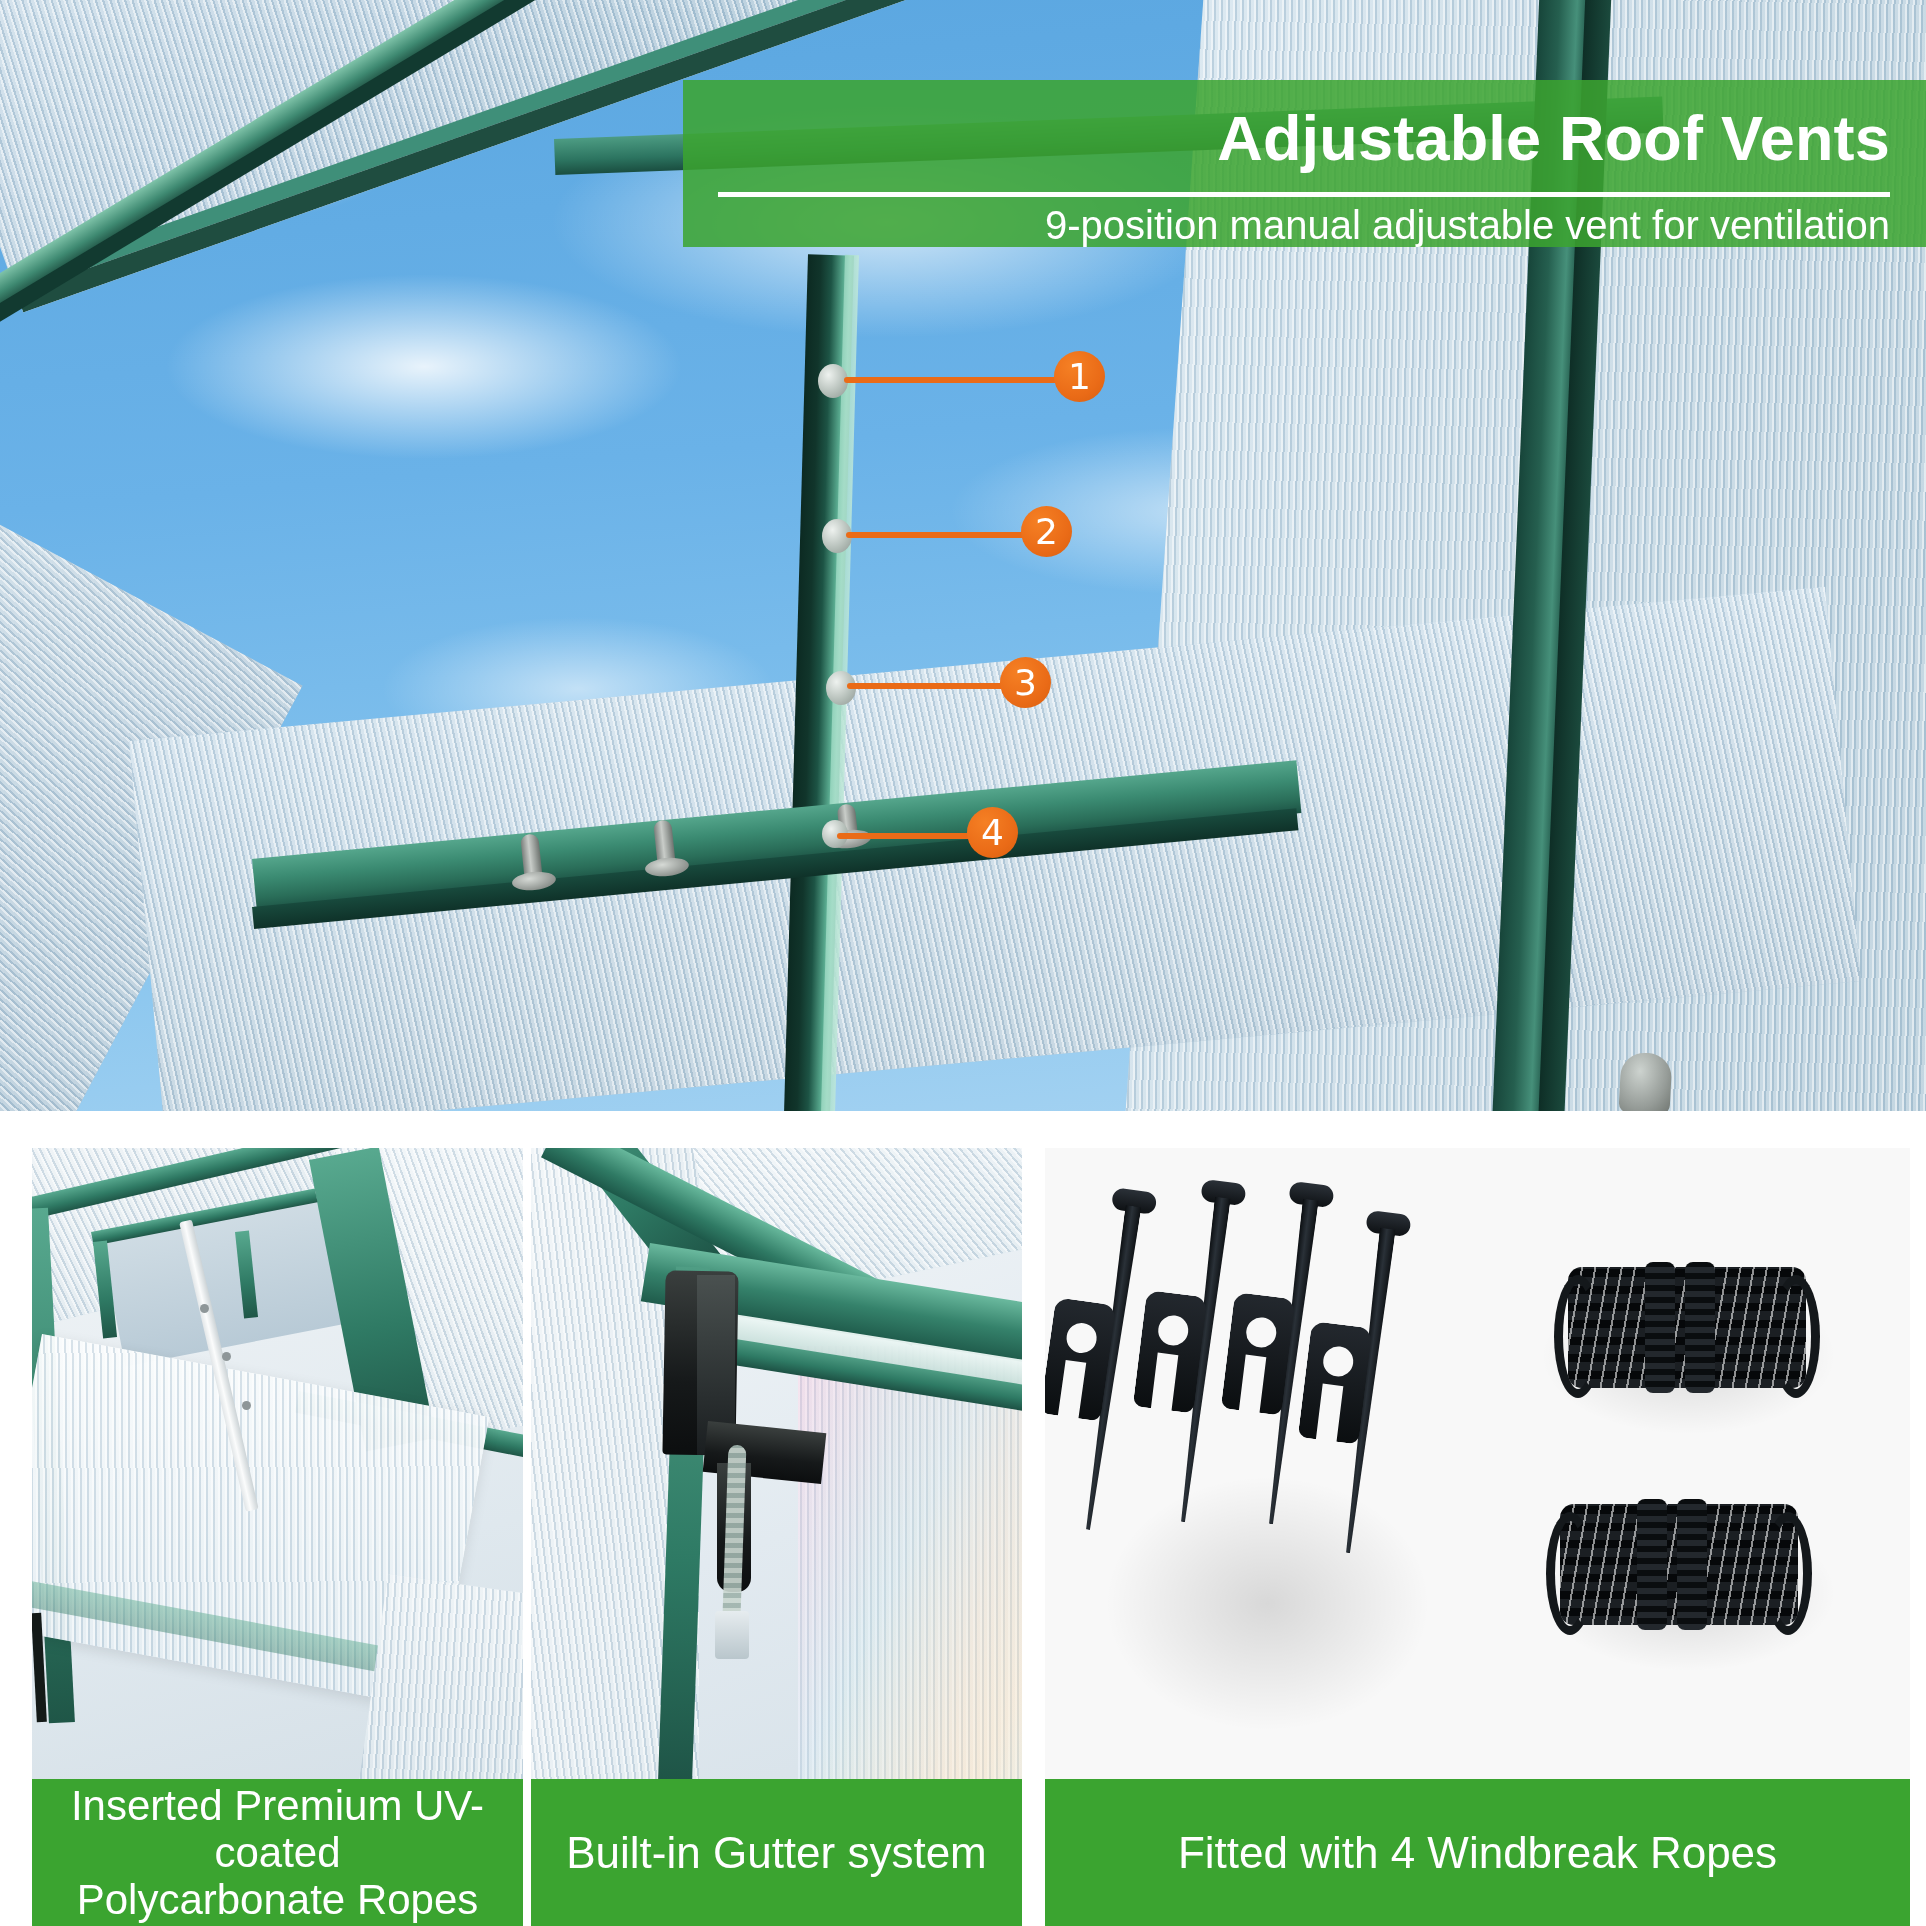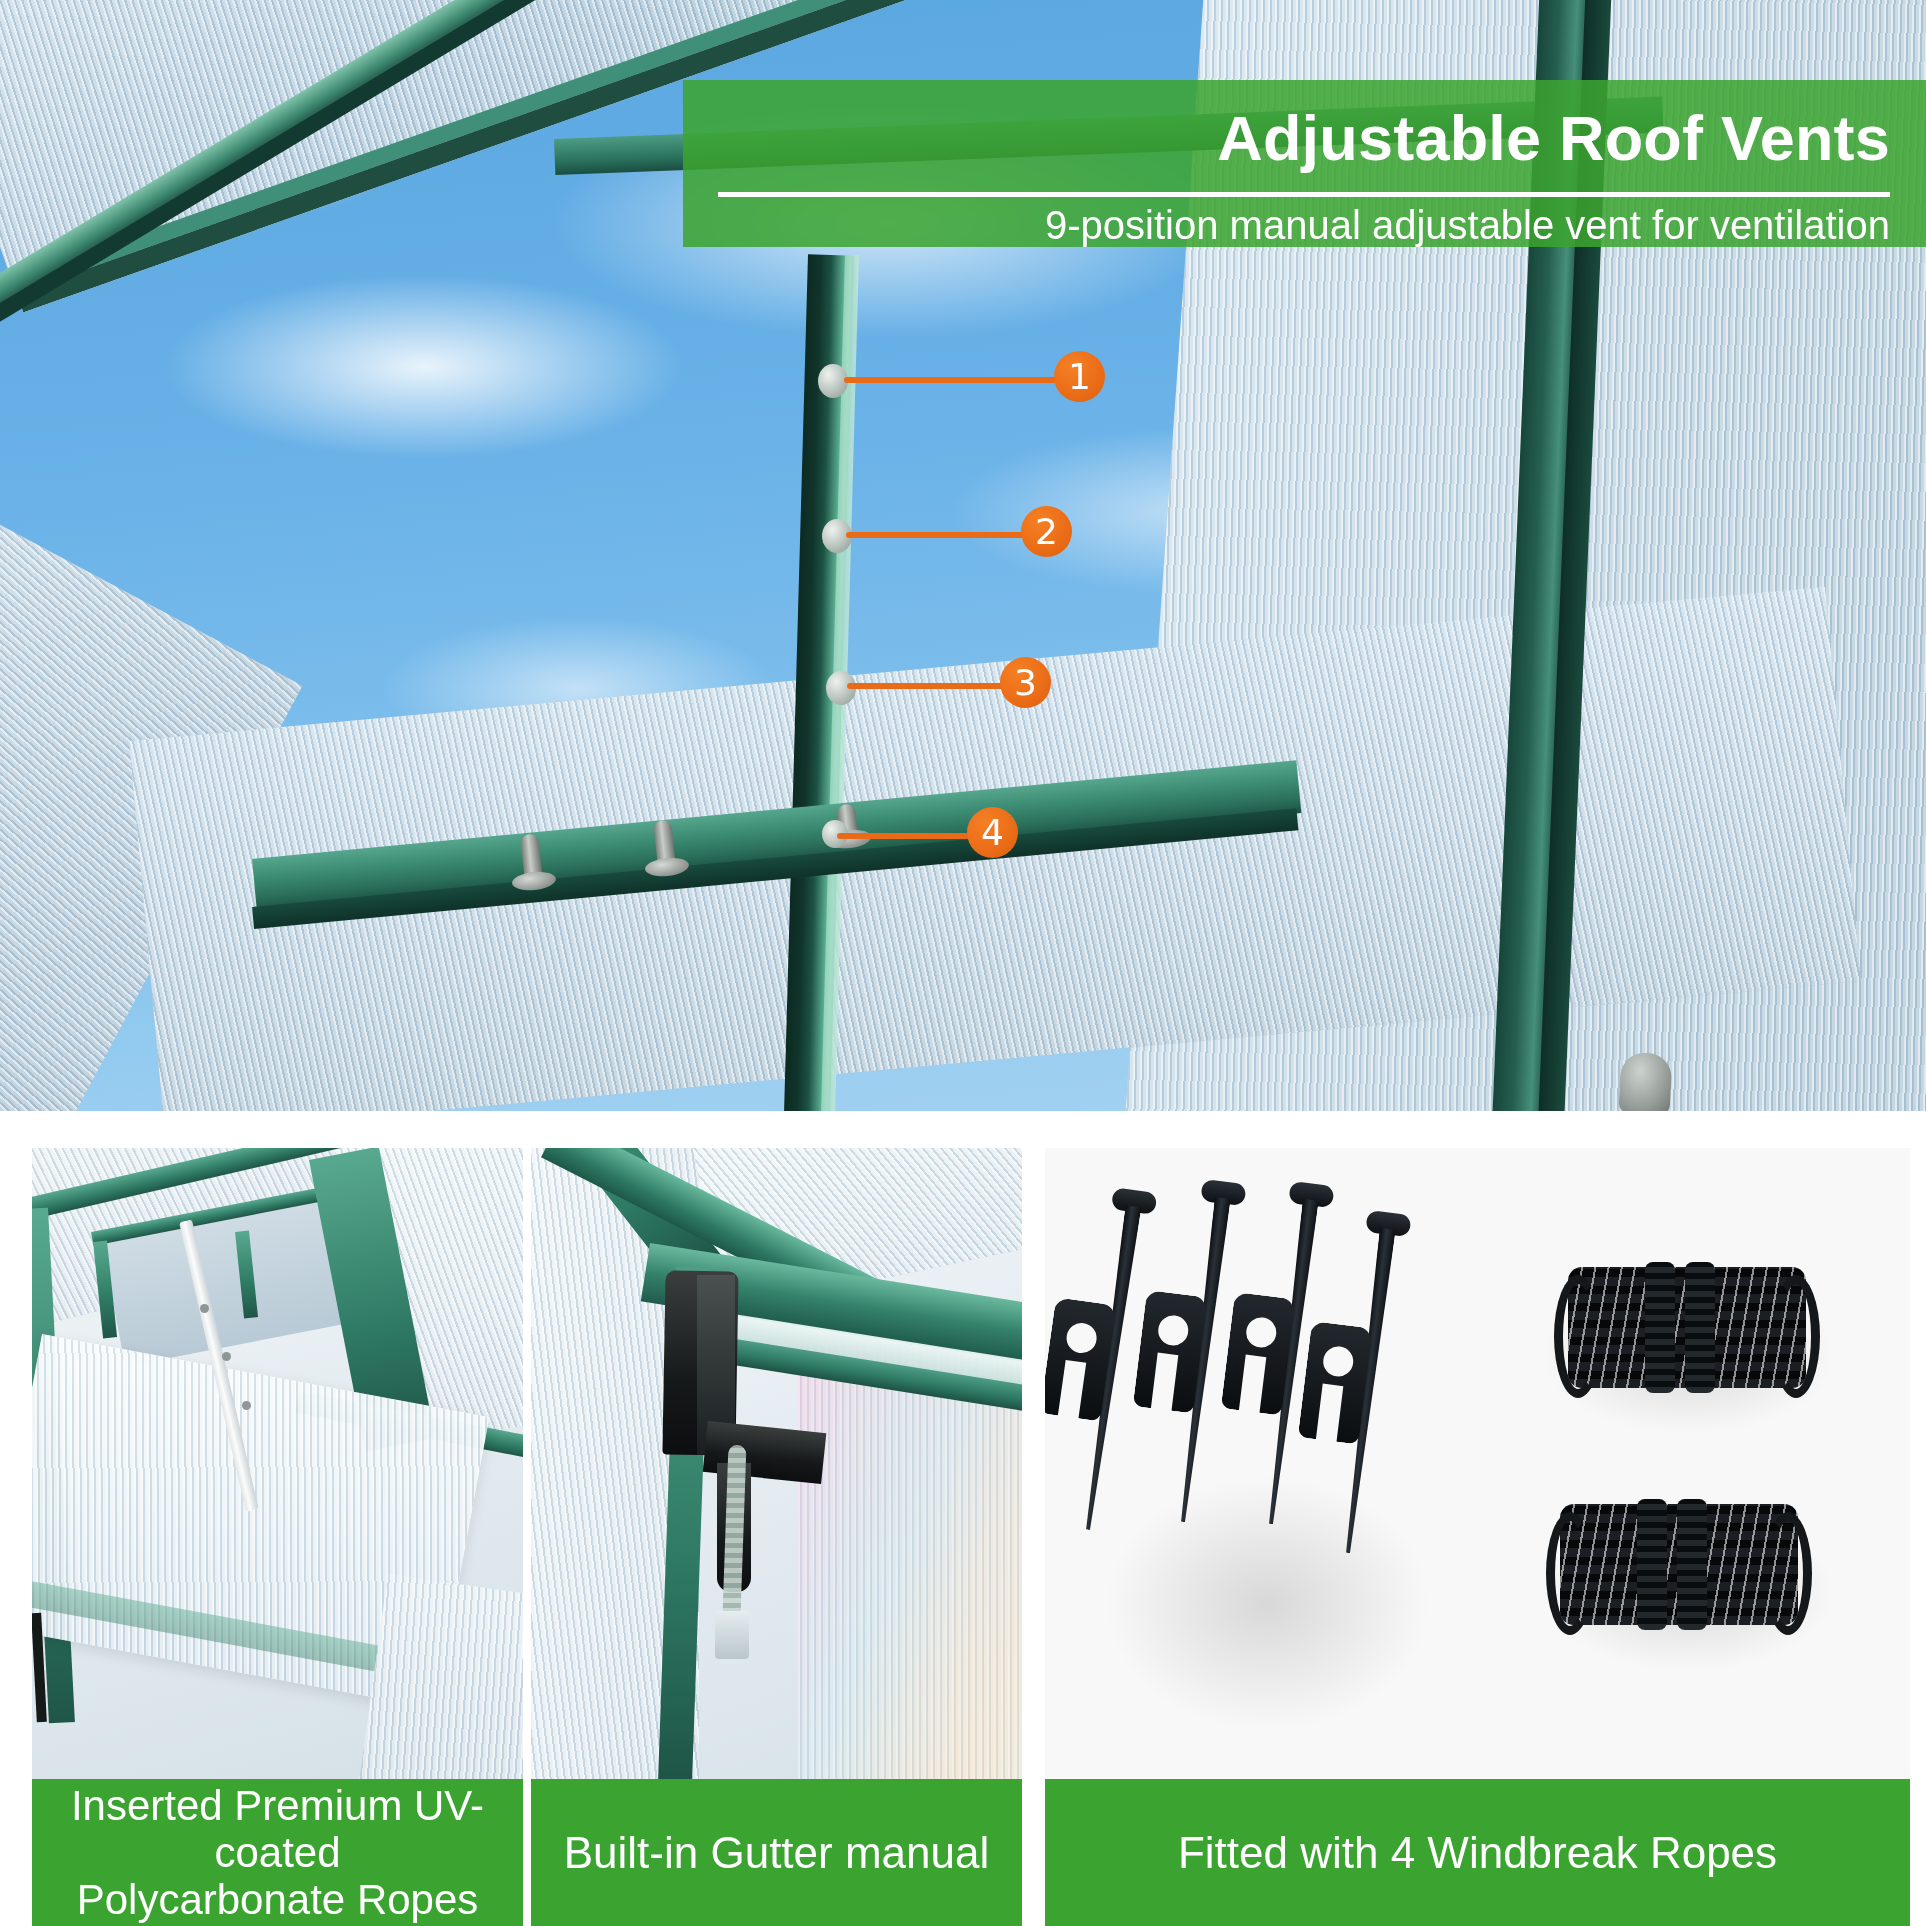--- a/index.html
+++ b/index.html
@@ -339,21 +339,21 @@
         <div class="blk" style="left:133px;top:123px;width:73px;height:184px;border-radius:10px 10px 4px 4px;transform:rotate(1deg);"></div>
         <div class="blk" style="left:166px;top:127px;width:38px;height:180px;background:linear-gradient(180deg,#4a5150,#1a1e20);"></div>
         <div class="blk" style="left:174px;top:279px;width:119px;height:51px;transform:rotate(6deg);"></div>
         <div class="blk" style="left:186px;top:315px;width:34px;height:129px;border-radius:0 0 14px 14px;"></div>
 
         <div style="position:absolute;left:194px;top:297px;width:18px;height:198px;transform:rotate(2deg);
              background:repeating-linear-gradient(0deg,#c9d6cf 0 5px,#9fb3ac 5px 10px);border-radius:9px;opacity:.92;"></div>
         <div style="position:absolute;left:184px;top:463px;width:34px;height:48px;background:linear-gradient(180deg,#e6ecef,#b9c6cc);border-radius:4px;"></div>
       </div>
       <div class="caption cap2">
-        <span>Built-in Gutter manual</span>
+        <span>Built-in Gutter system</span>
       </div>
     </div>
 
     <div class="card c3">
       <div class="cardimg">
         <div class="bg"></div>
 
         <div class="shadow" style="left:59px;top:327px;width:327px;height:257px;"></div>
 
         <div class="stake" style="left:61px;top:38px;transform:rotate(8deg);">

